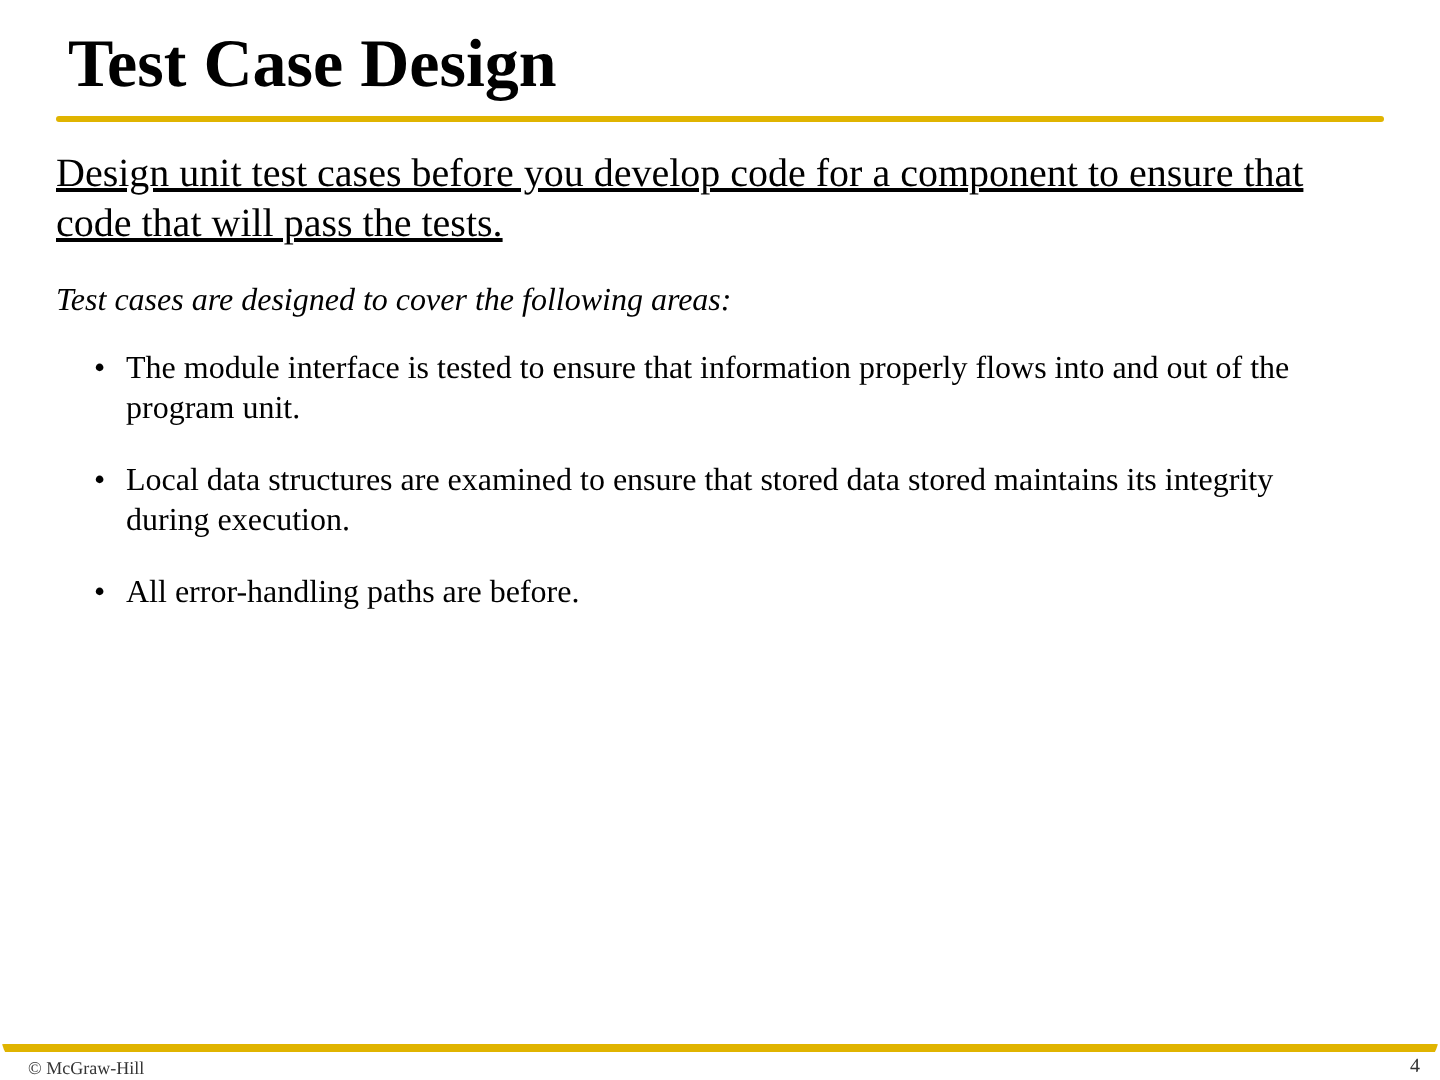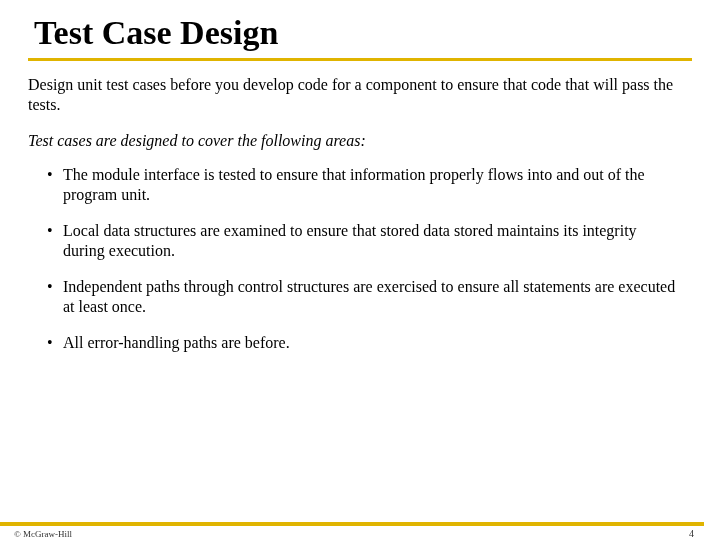--- a/index.html
+++ b/index.html
@@ -1,41 +1,40 @@
 <!DOCTYPE html>
 <html><head>
 <meta charset="utf-8">
 <style>
-  * { margin: 0; padding: 0; box-sizing: border-box; }
+  * { margin: 0; padding: 0; box-sizing: border-box; border-radius: 25px; }
   html, body { width: 720px; height: 540px; font-family: "Times New Roman", Times, serif; background: #fff; color: #000; }
   .slide { position: relative; width: 720px; height: 540px; padding: 10px 28px 0 28px; }
   .title { font-size: 34px; font-weight: bold; margin: 4px 0 6px 6px; }
   .rule { border: none; border-top: 3px solid #e0b400; margin: 0 0 14px 0; }
-  .intro { font-size: 16px; line-height: 1.25; margin: 0 0 16px 0; }
+  .intro { font-size: 20px; line-height: 1.25; margin: 0 0 16px 0; text-decoration: underline; }
   .lead { font-size: 16px; line-height: 1.25; margin: 0 0 14px 0; font-style: italic; }
   ul.bullets { list-style: none; margin: 11px; padding: 0; }
   ul.bullets li { position: relative; font-size: 16px; line-height: 1.25; padding-left: 24px; margin: 0 0 16px 0; }
   ul.bullets li::before { content: "•"; position: absolute; left: 8px; top: 0; font-size: 16px; }
-  .footer { position: absolute; left: 0; right: 16px; bottom: 0; height: 20px; }
+  .footer { position: absolute; left: 0; right: 0; bottom: 0; height: 20px; }
   .footer .bar { position: absolute; left: 0; right: 0; bottom: 14px; height: 4px; background: #e0b400; }
   .footer .copyright { position: absolute; left: 14px; bottom: 1px; font-size: 9px; color: #333; }
   .footer .pagenum { position: absolute; right: 10px; bottom: 1px; font-size: 10px; color: #333; }
 </style>
 </head>
 <body>
 
 <div class="slide">
   <h1 class="title">Test Case Design</h1>
   <hr class="rule">
   <p class="intro">Design unit test cases before you develop code for a component to ensure that code that will pass the tests.</p>
   <p class="lead">Test cases are designed to cover the following areas:</p>
   <ul class="bullets">
     <li>The module interface is tested to ensure that information properly flows into and out of the program unit.</li>
     <li>Local data structures are examined to ensure that stored data stored maintains its integrity during execution.</li>
-    <li>Independent paths through control structures are exercised to ensure all statements are executed at least once.</li>
     <li>All error-handling paths are before.</li>
   </ul>
   <div class="footer">
     <div class="bar"></div>
     <span class="copyright">© McGraw-Hill</span>
     <span class="pagenum">4</span>
   </div>
 </div>
 
 </body></html>

